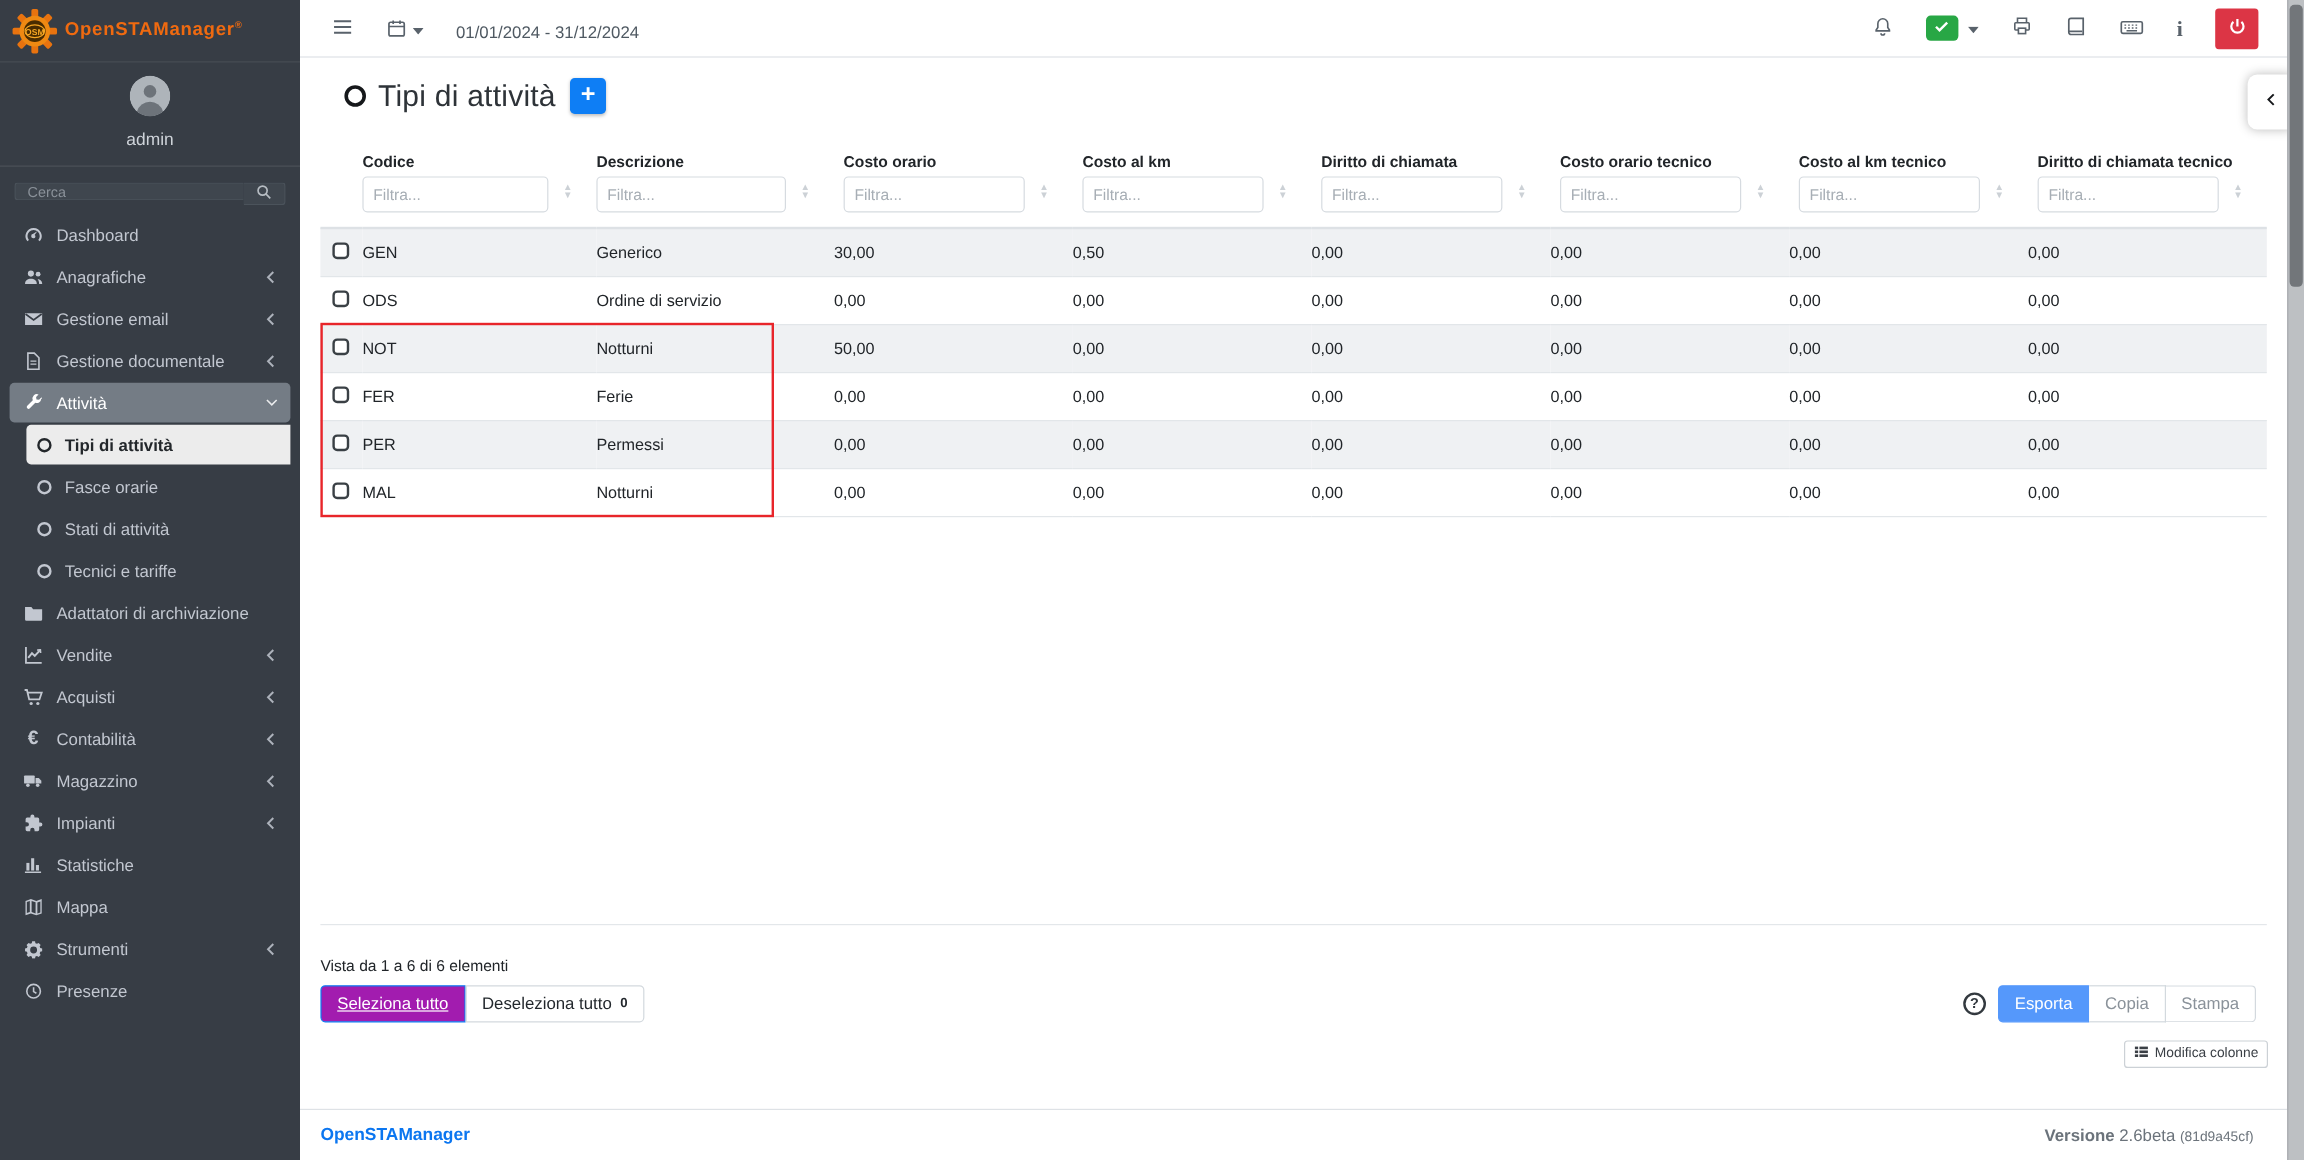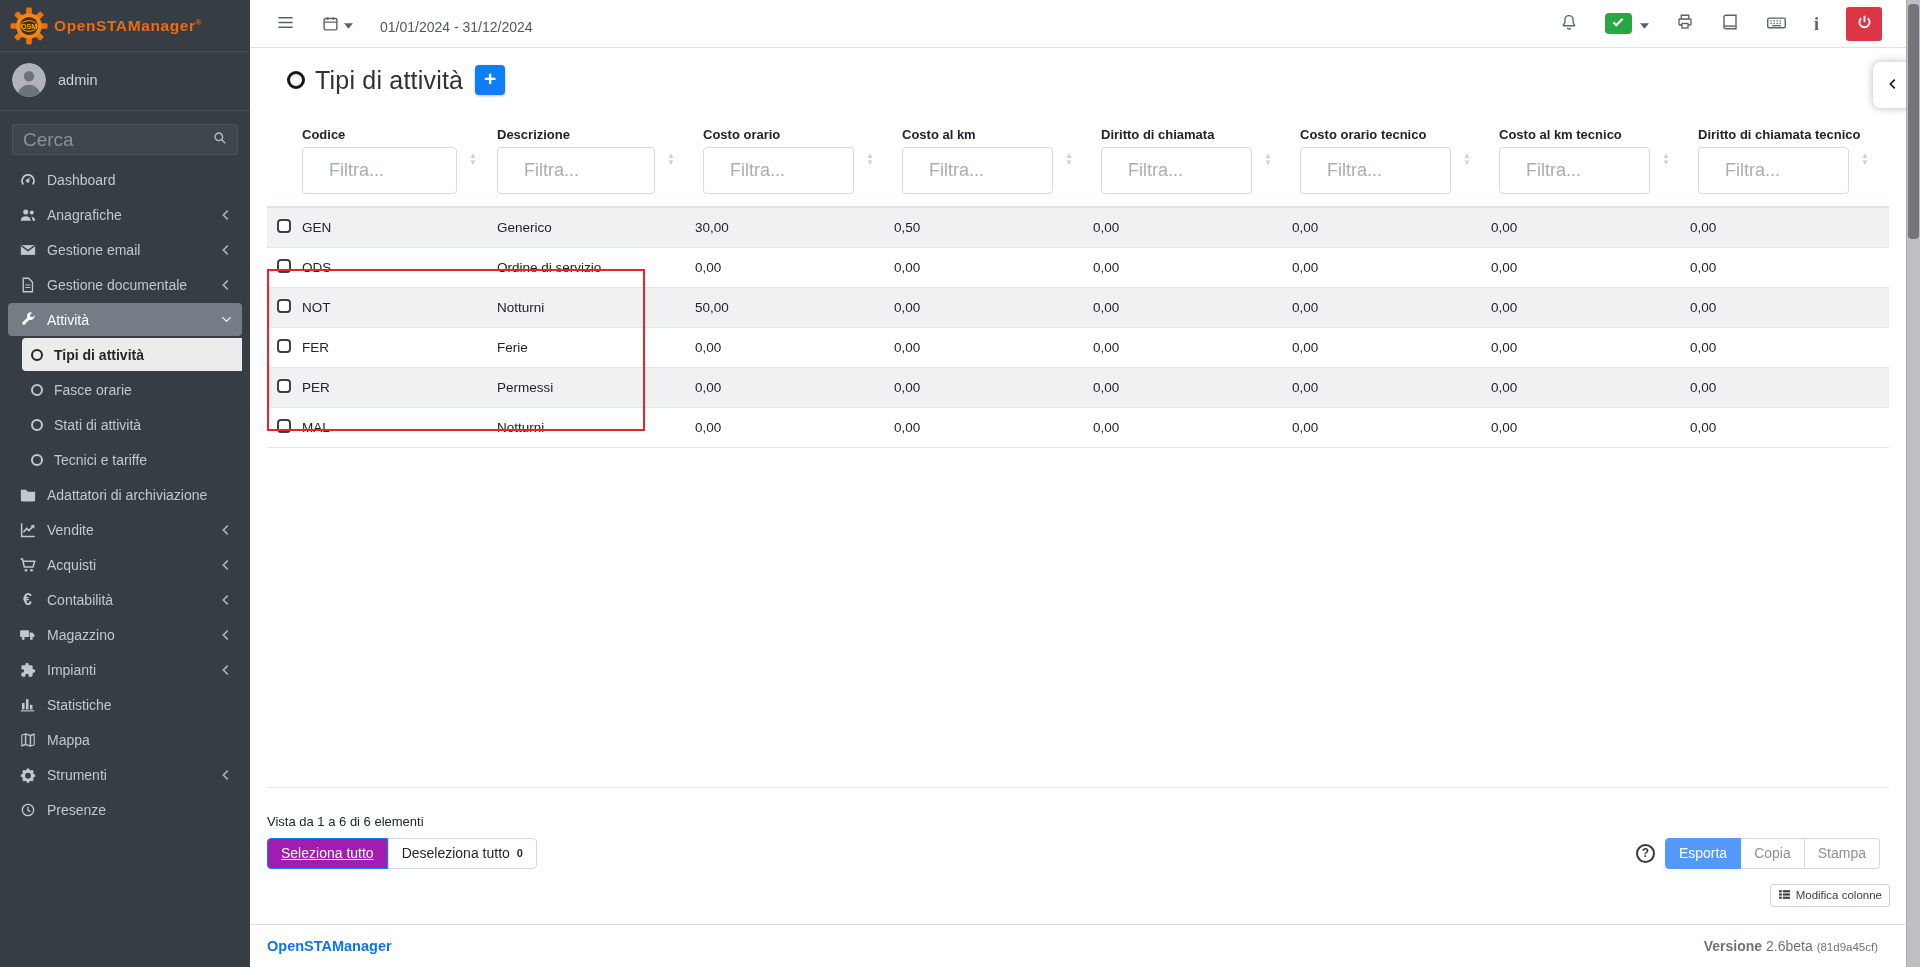--- a/index.html
+++ b/index.html
@@ -5,25 +5,25 @@
   html,body{margin:0;padding:0;width:1920px;height:967px;overflow:hidden;
     font-family:"Liberation Sans",sans-serif;background:#fff;position:relative;}
   *{box-sizing:border-box;}
 
   
   .sidebar{position:absolute;left:0;top:0;width:250px;height:967px;background:#373d45;color:#c2c7d0;z-index:10;}
   .brand{height:52px;display:flex;align-items:center;padding:0 10px;border-bottom:1px solid rgba(255,255,255,.08);}
   .brand-logo{width:38px;height:38px;margin-right:6px;flex:0 0 auto;}
   .brand-text{color:#ef6a10;font-weight:bold;font-size:15.5px;letter-spacing:.6px;white-space:nowrap;}
   .brand-reg{font-size:8px;vertical-align:super;}
-  .user-panel{display:flex;align-items:center;gap:12px;padding:11px 12px 13px;border-bottom:1px solid rgba(255,255,255,.1);}
+  .user-panel{display:flex;align-items:center;gap:12px;padding:11px 12px 13px;border-bottom:1px solid rgba(255,255,255,.1);flex-direction:column;}
   .avatar{width:34px;height:34px;border-radius:50%;overflow:hidden;flex:0 0 auto;}
   .user-name{font-size:14.5px;color:#ced3d9;}
   .search-row{display:flex;margin:13px 12px 4px;}
-  .search-input{flex:1;min-width:0;background:#3f464e;border:1px solid #4b535b;border-right:none;border-radius:3px 0 0 3px;height:31px;color:#cfd4da;font-size:19px;padding:0 10px;outline:none;}
+  .search-input{flex:1;min-width:0;background:#3f464e;border:1px solid #4b535b;border-right:none;border-radius:3px 0 0 3px;height:15px;color:#cfd4da;font-size:12px;padding:0 10px;outline:none;}
   .search-input::placeholder{color:#8a9199;}
   .search-btn{width:35px;background:#3f464e;border:1px solid #4b535b;border-left:none;border-radius:0 3px 3px 0;display:flex;align-items:center;justify-content:center;color:#b6bcc2;cursor:pointer;padding:0;}
   .nav{list-style:none;margin:8px 0 0;padding:0 8px;}
   .nav-link{display:flex;align-items:center;height:33px;margin-bottom:2px;padding:0 9px;border-radius:4px;color:#c2c7d0;font-size:14px;cursor:pointer;}
   .nav-link .ni{width:21px;height:18px;margin-right:9px;display:flex;align-items:center;justify-content:center;flex:0 0 auto;}
   .nav-link.active-parent{background:#747c85;color:#fff;}
   .chev{margin-left:auto;display:flex;align-items:center;opacity:.85;}
   .submenu{list-style:none;padding:0;margin:1px 0 2px;}
   .sub-link{display:flex;align-items:center;height:33px;margin:0 0 2px 14px;padding:0 9px;border-radius:4px 0 0 4px;font-size:14px;color:#c2c7d0;cursor:pointer;}
   .sub-link.active{background:#ececec;color:#23272b;font-weight:bold;}
@@ -47,21 +47,21 @@
   .add-btn{width:30px;height:30px;background:#0e7ef5;border:none;border-radius:4px;color:#fff;font-size:21px;font-weight:bold;display:flex;align-items:center;justify-content:center;margin-left:12px;cursor:pointer;box-shadow:0 1px 3px rgba(0,0,0,.25);padding:0 0 2px;}
   .panel-toggle{position:absolute;top:14px;right:7px;width:40px;height:46px;background:#fff;border:none;border-radius:8px;box-shadow:0 0 9px rgba(0,0,0,.28);font-size:19px;font-weight:bold;color:#16181b;z-index:20;cursor:pointer;}
 
   
   .table-wrap{position:relative;margin:26px 0 0 17px;width:1622px;}
   table{width:100%;border-collapse:collapse;table-layout:fixed;}
   thead th{font-size:13px;font-weight:bold;color:#212529;text-align:left;padding:4px 0 2px;height:23px;vertical-align:bottom;cursor:pointer;}
   thead th.pl{padding-left:8px;}
   .filter-cell{padding:3px 0 12px;position:relative;height:45px;}
   .filter-cell.pl .filter-input{margin-left:8px;}
-  .filter-input{width:calc(100% - 40px);height:47px;border:1px solid #d6dbe0;border-radius:4px;padding:0 26px;font-size:18px;color:#495057;outline:none;background:#fff;}
+  .filter-input{width:calc(100% - 40px);height:30px;border:1px solid #d6dbe0;border-radius:4px;padding:0 8px;font-size:13px;color:#495057;outline:none;background:#fff;}
   .filter-cell.pl .filter-input{width:calc(100% - 48px);}
   .filter-input::placeholder{color:#a7aeb5;}
   .sort{position:absolute;right:20px;top:8px;display:flex;flex-direction:column;line-height:7px;font-size:8px;color:#ccd1d6;cursor:pointer;}
   tbody td{height:40px;font-size:13.5px;color:#212529;border-top:1px solid #e2e6e9;padding:0;}
   tbody tr:first-child td{border-top:2px solid #dde1e5;}
   tbody tr:last-child td{border-bottom:1px solid #e2e6e9;}
   tbody tr{cursor:pointer;}
   tr.striped{background:#eff1f3;}
   td.cb{padding-left:10px;}
   td.num{text-align:left;padding-right:18px;}

